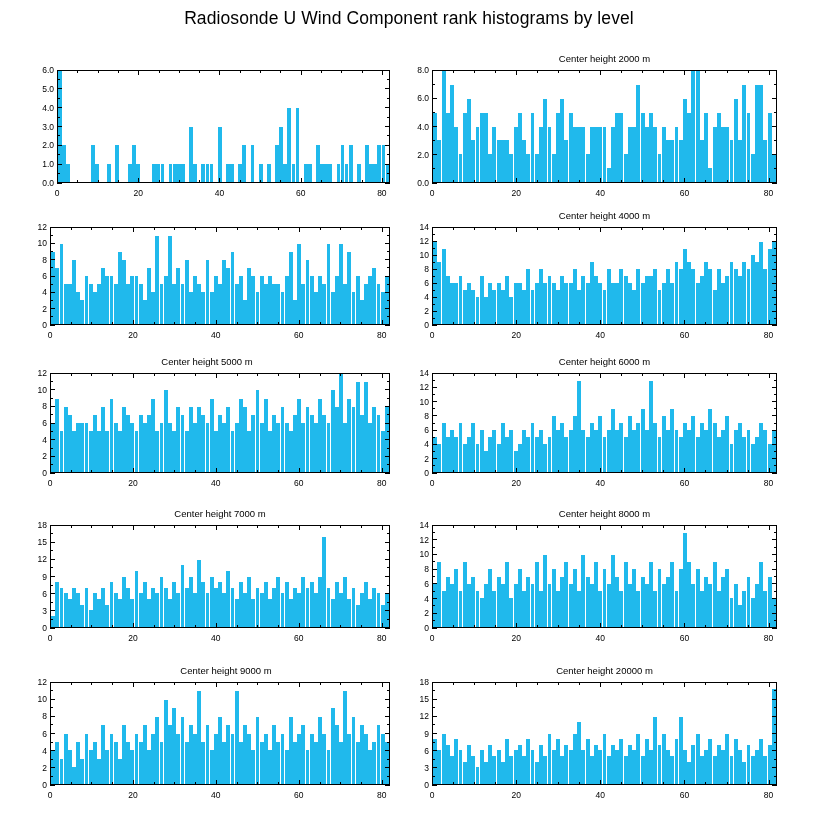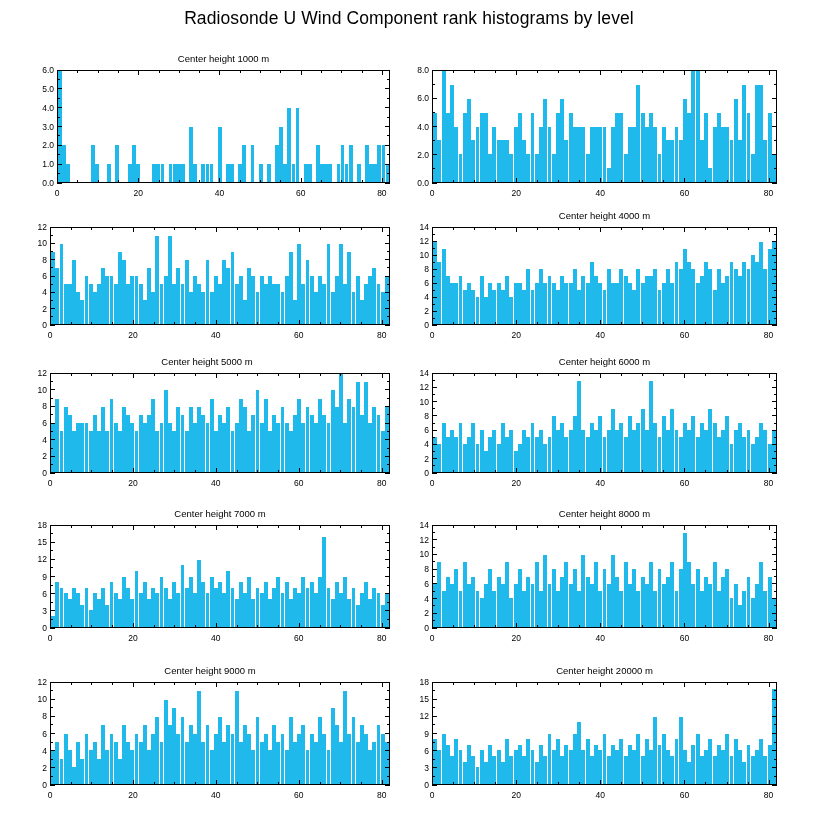--- a/index.html
+++ b/index.html
@@ -100,21 +100,20 @@
     height: 3px;
   }
 </style>
 </head>
 <body>
 
 <div id="page">
   <div id="main-title">Radiosonde U Wind Component rank histograms by level</div>
   <div id="panels">
       <div class="panel" style="left: 12px; top: 53px; width: 393px; height: 148px;">
-        <div class="panel-title" style="left: 45px; width: 333px;">Center height 1000 m</div>
         <div class="plot-area" style="left: 45px; top: 17px; width: 333px; height: 113px;">
           <div class="bars">
             <div class="bar" style="height: 100%;"></div>
             <div class="bar" style="height: 33.3333%;"></div>
             <div class="bar" style="height: 16.6667%;"></div>
             <div class="bar" style="height: 0%;"></div>
             <div class="bar" style="height: 0%;"></div>
             <div class="bar" style="height: 0%;"></div>
             <div class="bar" style="height: 0%;"></div>
             <div class="bar" style="height: 0%;"></div>
@@ -260,20 +259,21 @@
         <div class="tick tick-x-minor" style="left: 268.354px; top: 127px;"></div>
         <div class="tick tick-x-minor" style="left: 268.354px; top: 17px;"></div>
         <div class="tick tick-x-minor" style="left: 308.963px; top: 127px;"></div>
         <div class="tick tick-x-minor" style="left: 308.963px; top: 17px;"></div>
         <div class="tick tick-x-minor" style="left: 329.268px; top: 127px;"></div>
         <div class="tick tick-x-minor" style="left: 329.268px; top: 17px;"></div>
         <div class="tick tick-x-minor" style="left: 349.573px; top: 127px;"></div>
         <div class="tick tick-x-minor" style="left: 349.573px; top: 17px;"></div>
       </div>
       <div class="panel" style="left: 387px; top: 53px; width: 405px; height: 148px;">
+        <div class="panel-title" style="left: 45px; width: 345px;">Center height 2000 m</div>
         <div class="plot-area" style="left: 45px; top: 17px; width: 345px; height: 113px;">
           <div class="bars">
             <div class="bar" style="height: 62.5%;"></div>
             <div class="bar" style="height: 37.5%;"></div>
             <div class="bar" style="height: 100%;"></div>
             <div class="bar" style="height: 62.5%;"></div>
             <div class="bar" style="height: 87.5%;"></div>
             <div class="bar" style="height: 50%;"></div>
             <div class="bar" style="height: 25%;"></div>
             <div class="bar" style="height: 62.5%;"></div>
@@ -1383,21 +1383,21 @@
         <div class="tick tick-x-minor" style="left: 276.402px; top: 117px;"></div>
         <div class="tick tick-x-minor" style="left: 276.402px; top: 17px;"></div>
         <div class="tick tick-x-minor" style="left: 318.476px; top: 117px;"></div>
         <div class="tick tick-x-minor" style="left: 318.476px; top: 17px;"></div>
         <div class="tick tick-x-minor" style="left: 339.512px; top: 117px;"></div>
         <div class="tick tick-x-minor" style="left: 339.512px; top: 17px;"></div>
         <div class="tick tick-x-minor" style="left: 360.549px; top: 117px;"></div>
         <div class="tick tick-x-minor" style="left: 360.549px; top: 17px;"></div>
       </div>
       <div class="panel" style="left: 5px; top: 665px; width: 400px; height: 138px;">
-        <div class="panel-title" style="left: 35px; width: 340px;">Center height 9000 m</div>
+        <div class="panel-title" style="left: 51px; width: 340px;">Center height 9000 m</div>
         <div class="plot-area" style="left: 45px; top: 17px; width: 340px; height: 103px;">
           <div class="bars">
             <div class="bar" style="height: 33.3333%;"></div>
             <div class="bar" style="height: 41.6667%;"></div>
             <div class="bar" style="height: 25%;"></div>
             <div class="bar" style="height: 50%;"></div>
             <div class="bar" style="height: 33.3333%;"></div>
             <div class="bar" style="height: 16.6667%;"></div>
             <div class="bar" style="height: 41.6667%;"></div>
             <div class="bar" style="height: 25%;"></div>

